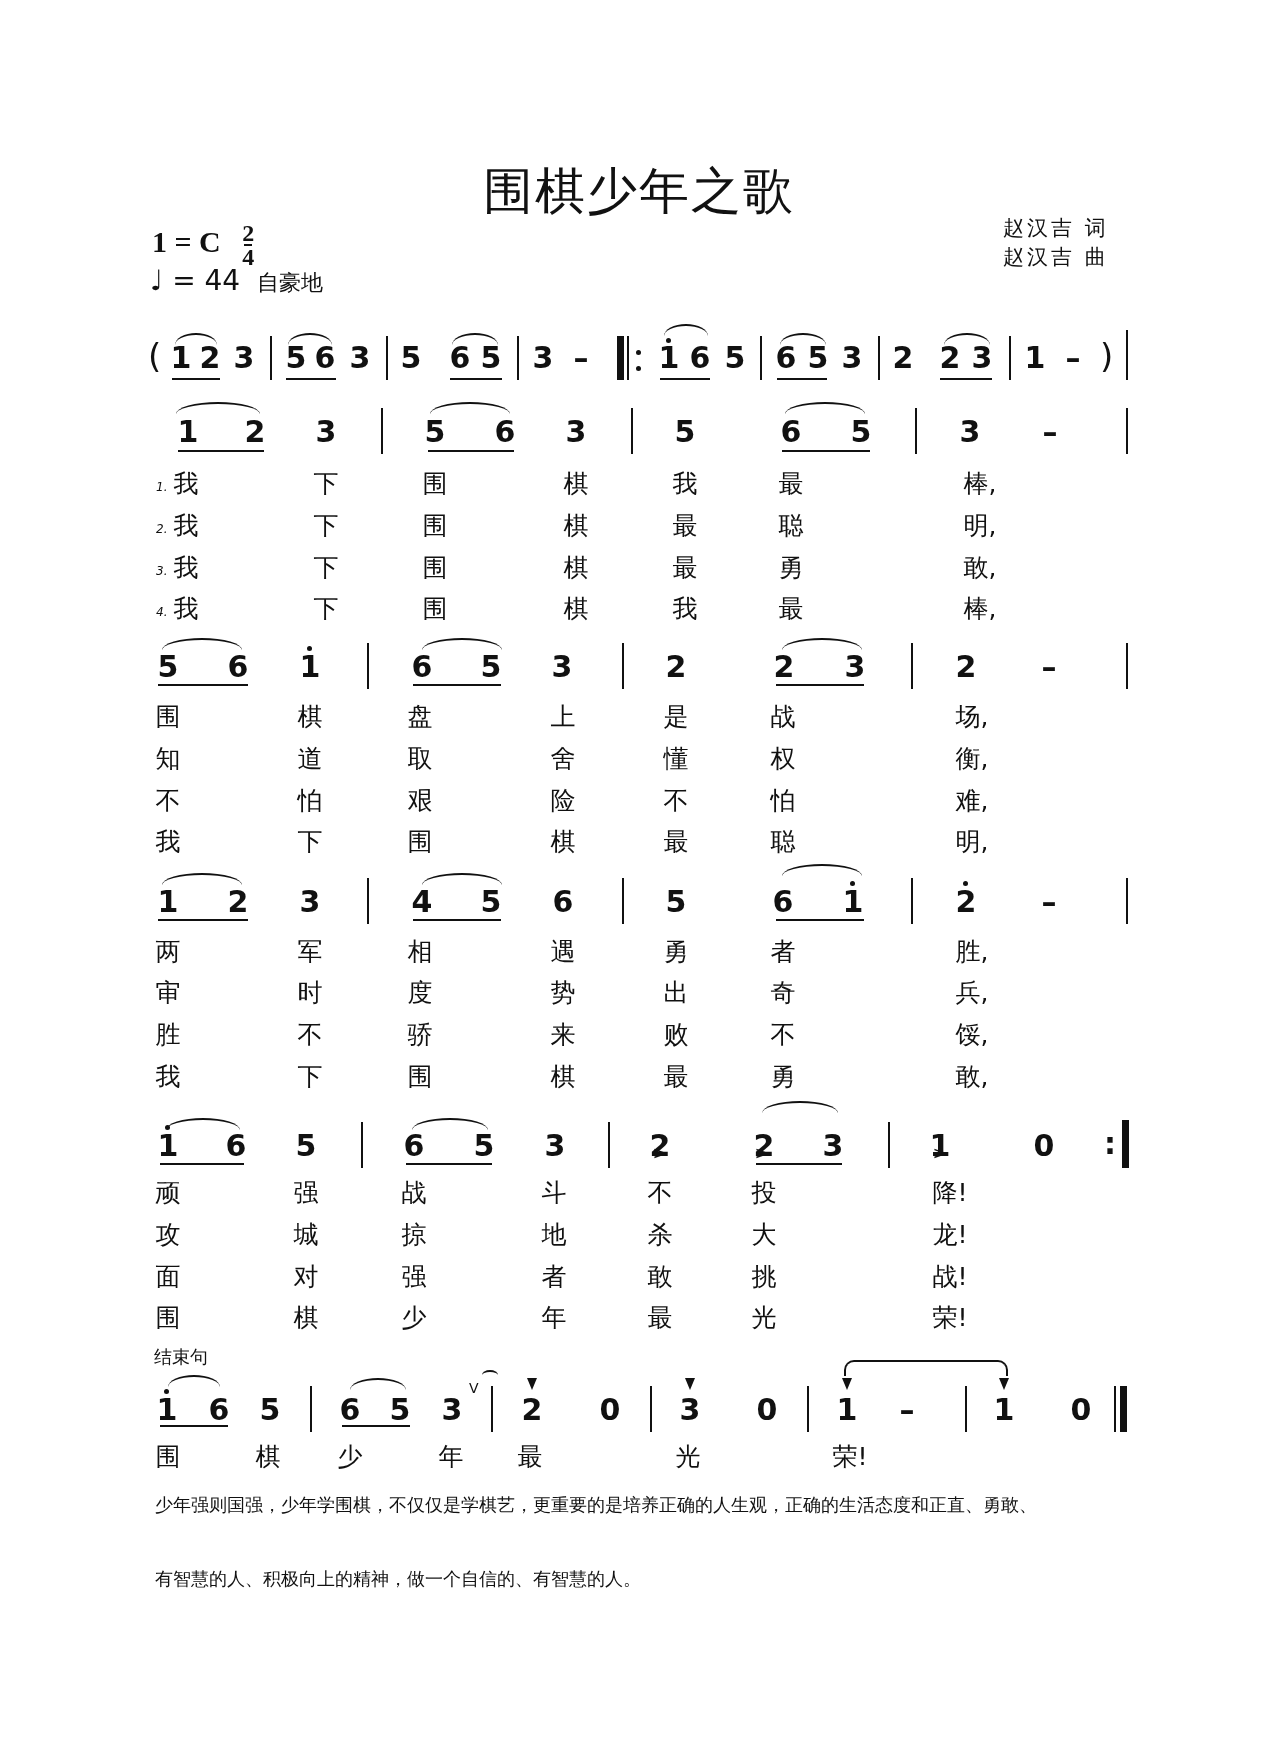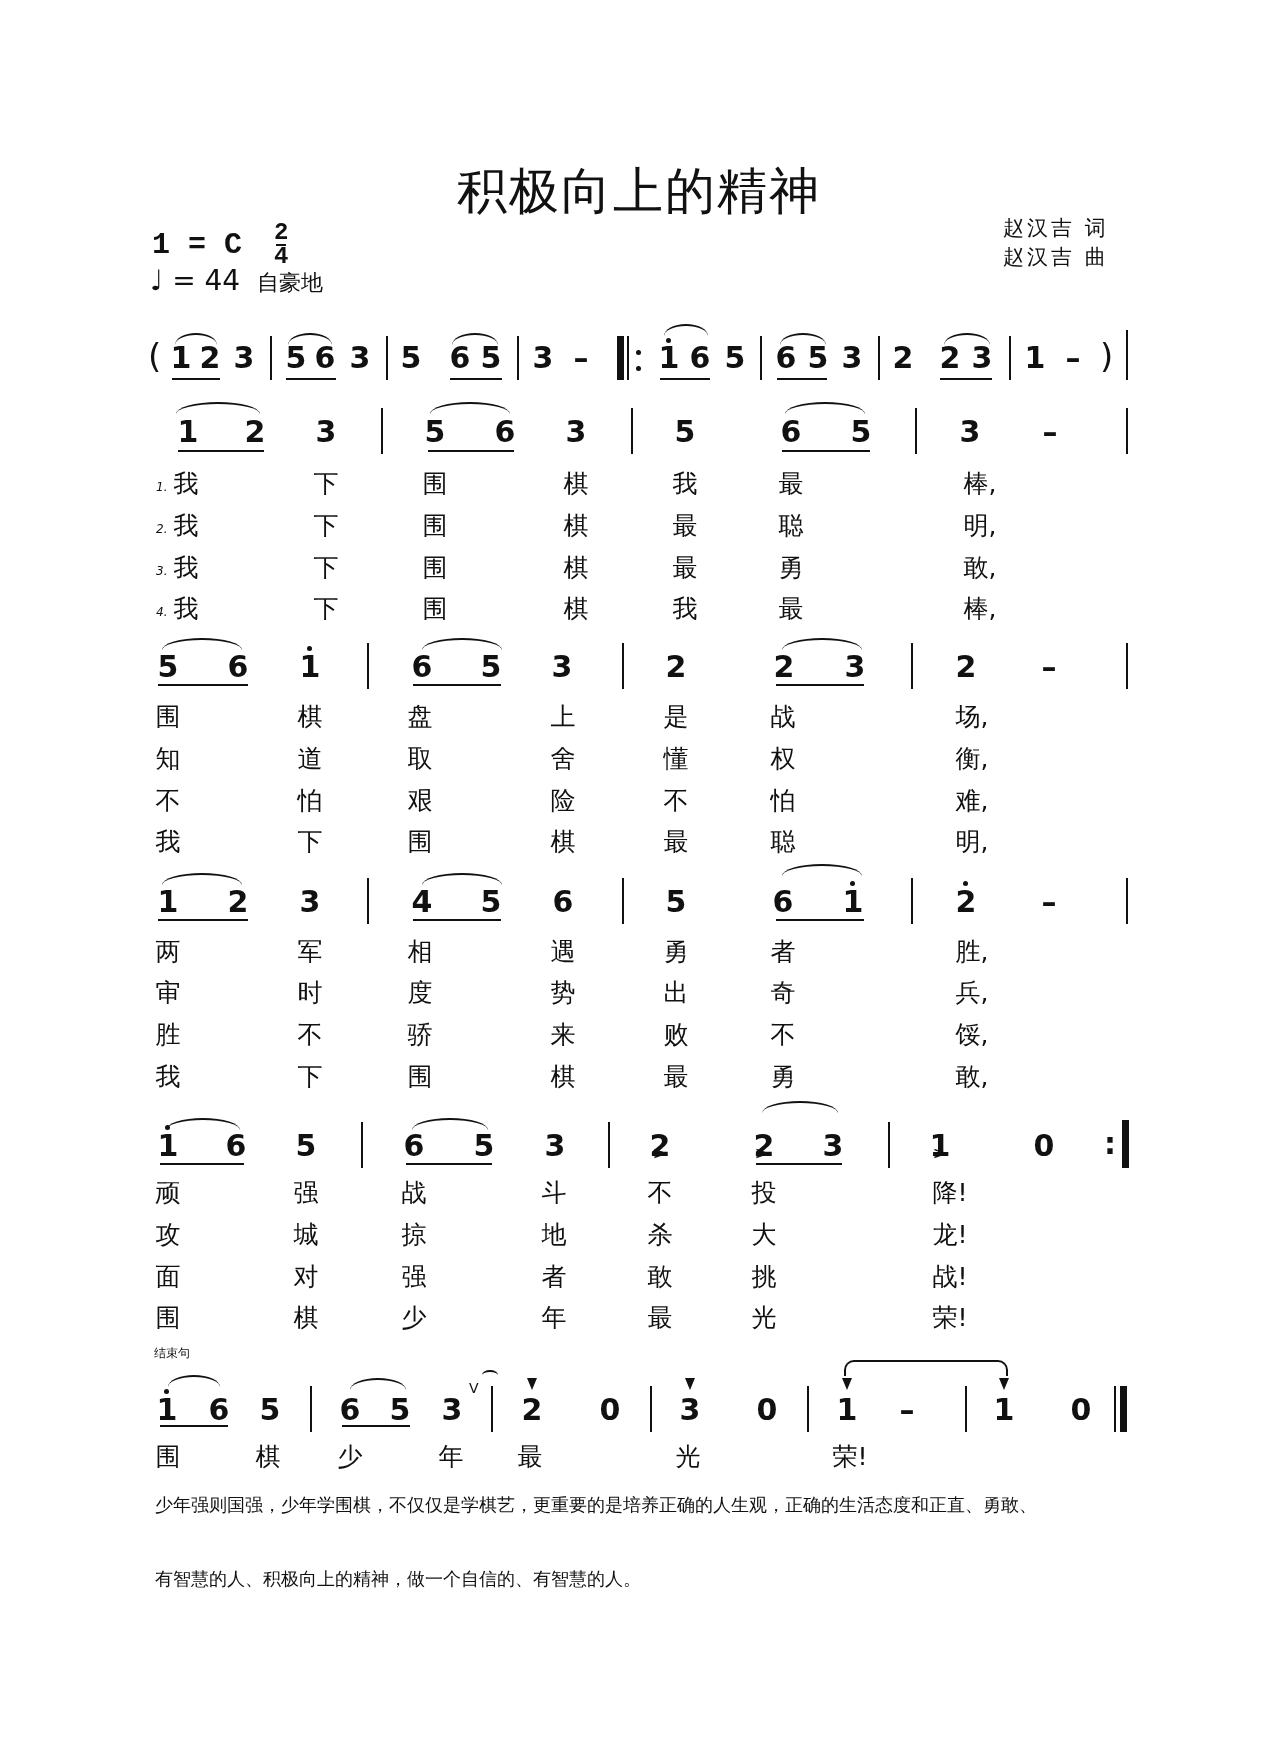--- a/index.html
+++ b/index.html
@@ -1,42 +1,42 @@
 <!DOCTYPE html>
 <html><head>
 <meta charset="utf-8">
 <style>
   html, body { margin: 0; padding: 0; background: #ffffff; }
   body { width: 1278px; height: 1739px; position: relative; overflow: hidden;
          font-family: "DejaVu Sans", "Liberation Sans", sans-serif; color: #111; }
   .abs { position: absolute; white-space: nowrap; }
   .title { left: 0; width: 1278px; top: 158px; text-align: center; font-size: 50px; letter-spacing: 2px; }
   .credit { font-family: "DejaVu Serif", "Liberation Serif", serif; font-size: 21px; letter-spacing: 3px; }
-  .key { font-family: Liberation Mono, monospace; font-weight: bold; font-size: 30px; }
+  .key { font-family: Liberation Serif, serif; font-weight: bold; font-size: 30px; }
   .frac { display: inline-block; vertical-align: middle; text-align: center; line-height: 22px; font-weight: bold; font-size: 24px; margin-left: 14px; }
   .tempo { font-size: 28px; }
   .tempo small { font-size: 22px; margin-left: 8px; }
   .n { font-weight: bold; font-size: 30px; transform: translateX(-50%); text-align: center; }
   .dash { font-weight: bold; font-size: 30px; transform: translateX(-50%); }
   .bar { width: 2px; background: #111; }
   .dbar { width: 7px; background: #111; }
   .ul { height: 2px; background: #111; }
   .slur { border-top: 2.5px solid #111; border-radius: 50% 50% 0 0 / 100% 100% 0 0; height: 10px; }
   .dot { width: 5px; height: 5px; background: #111; border-radius: 50%; }
   .ly { font-size: 25px; transform: translateX(-50%); }
   .vn { font-size: 12px; font-style: italic; }
   .para { font-size: 18px; left: 155px; }
   .acc { font-size: 18px; transform: translateX(-50%); }
   .tri { width: 0; height: 0; border-left: 5px solid transparent; border-right: 5px solid transparent; border-top: 12px solid #111; transform: translateX(-50%); }
   .paren { font-size: 34px; }
 </style>
 </head>
 <body>
 
-<div class="abs title">积极向上的精神</div>
+<div class="abs title">围棋少年之歌</div>
 <div class="abs credit" style="left:1003px; top:214px;">赵汉吉 词</div>
 <div class="abs credit" style="left:1003px; top:243px;">赵汉吉 曲</div>
 
 <div class="abs key" style="left:152px; top:222px;">
   <span>1 = C</span>
   <span class="frac">
     <span>2</span><br>
     <span style="display:block;height:2px;background:#111;margin:0 2px;"></span>
     <span>4</span>
   </span>
@@ -331,21 +331,21 @@
   <div class="abs ly" style="left:168px; top:1301px;">围</div>
   <div class="abs ly" style="left:306px; top:1301px;">棋</div>
   <div class="abs ly" style="left:414px; top:1301px;">少</div>
   <div class="abs ly" style="left:554px; top:1301px;">年</div>
   <div class="abs ly" style="left:660px; top:1301px;">最</div>
   <div class="abs ly" style="left:764px; top:1301px;">光</div>
   <div class="abs ly" style="left:950px; top:1301px;">荣!</div>
 </div>
 
 <div>
-  <div class="abs" style="left:154px; top:1345px; font-size:12px;">结束句</div>
+  <div class="abs" style="left:154px; top:1345px; font-size:18px;">结束句</div>
   <div class="abs slur" style="left:168px; top:1375px; width:52px;"></div>
   <div class="abs slur" style="left:350px; top:1378px; width:56px;"></div>
   <div class="abs" style="left:844px; top:1360px; width:160px; height:14px; border-top:2px solid #111; border-radius:10px 10px 0 0; border-left:2px solid #111; border-right:2px solid #111;"></div>
 
   <div class="abs n" style="left:167px; top:1392px;">1</div>
   <div class="abs dot" style="left:164px; top:1389px;"></div>
   <div class="abs n" style="left:219px; top:1392px;">6</div>
   <div class="abs n" style="left:270px; top:1392px;">5</div>
   <div class="abs bar" style="left:310px; top:1386px; height:46px;"></div>
   <div class="abs n" style="left:350px; top:1392px;">6</div>

